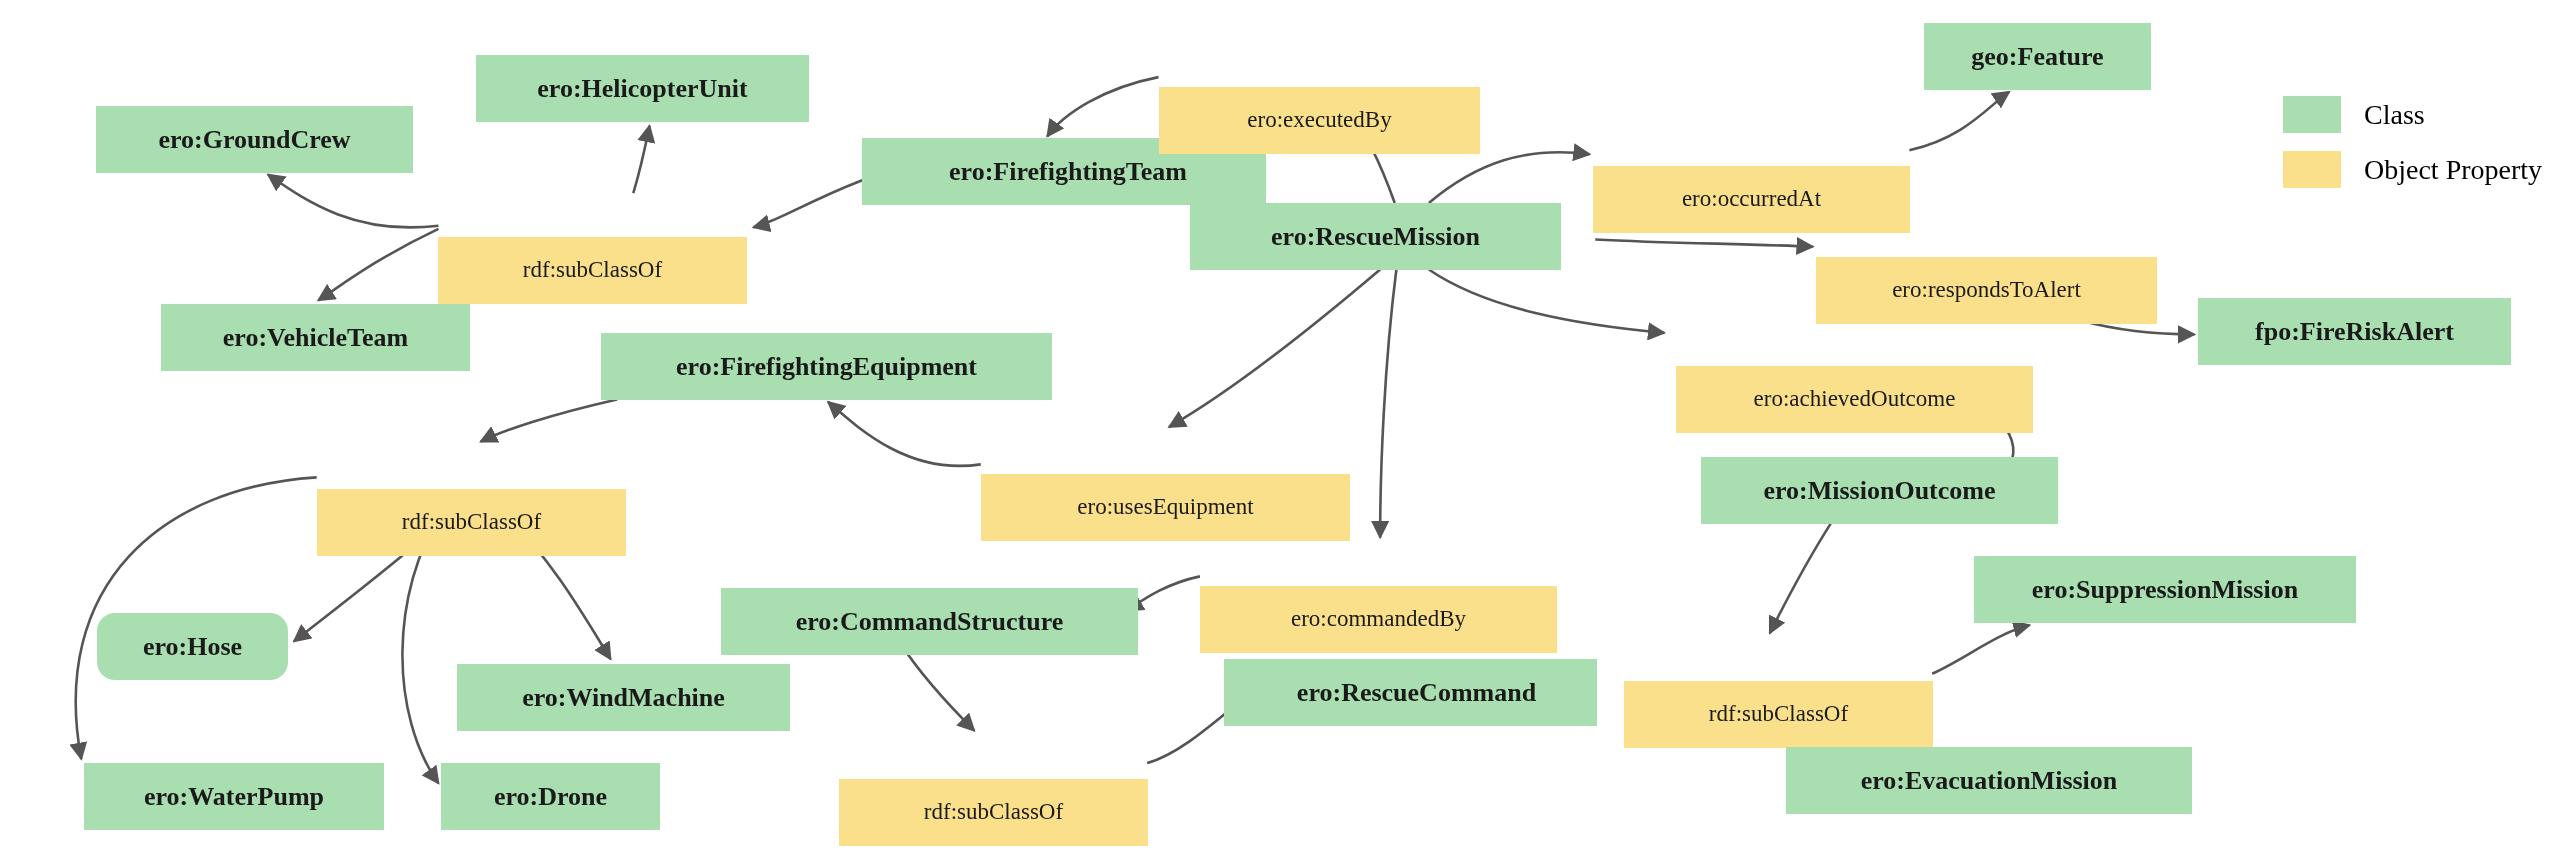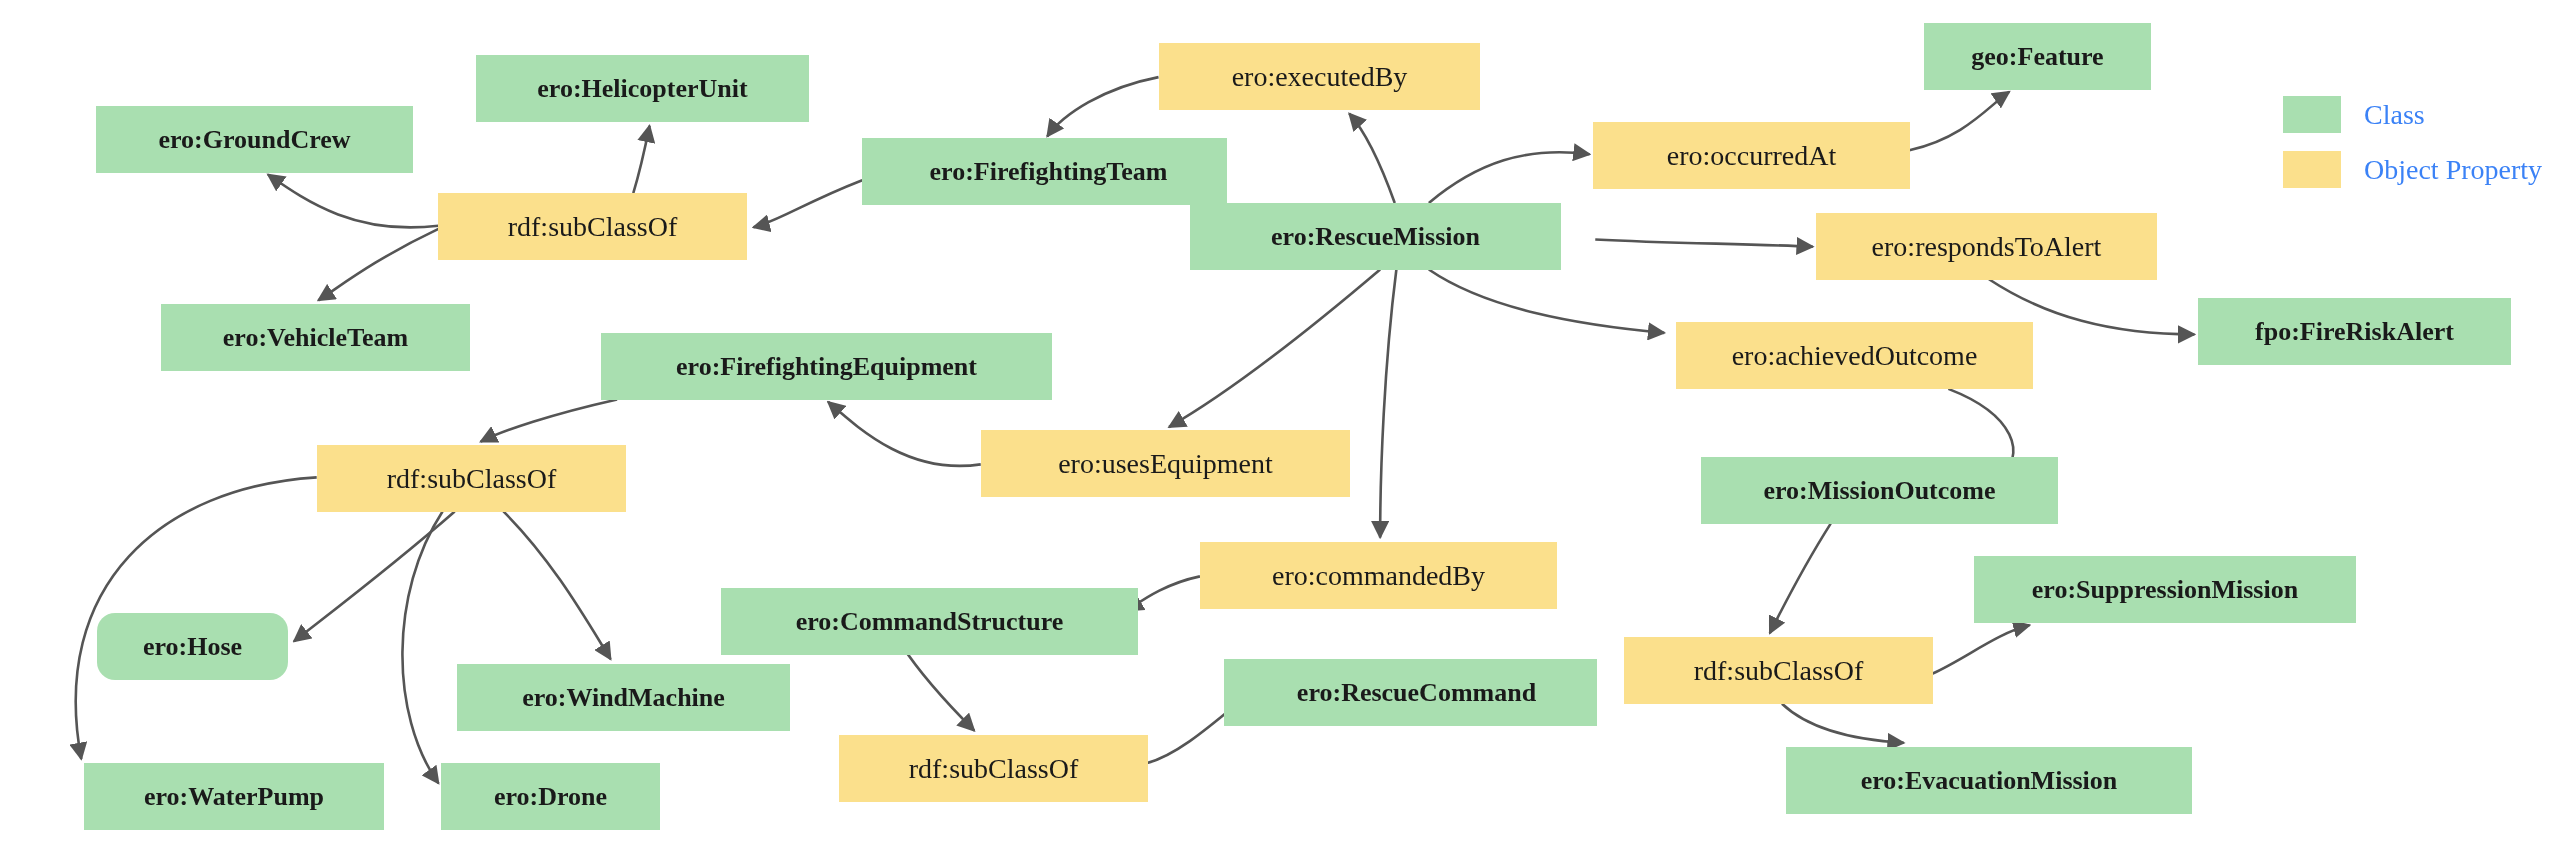--- a/index.html
+++ b/index.html
@@ -3,26 +3,26 @@
 <meta charset="utf-8">
 <style>
   html,body{margin:0;padding:0;background:#ffffff;}
   body{width:2576px;height:854px;overflow:hidden;
        font-family:"Liberation Serif","DejaVu Serif",serif;}
   #stage{position:relative;width:2576px;height:854px;background:#fff;}
   svg.edges{position:absolute;left:0;top:0;width:2576px;height:854px;}
   .node{position:absolute;box-sizing:border-box;display:flex;align-items:center;
         justify-content:center;text-align:center;line-height:1.05;color:#1a1a1a;}
   .node.cls{background:#a9dfb0;font-weight:bold;font-size:26px;}
-  .node.prop{background:#fbe08c;font-weight:normal;font-size:28px;}
+  .node.prop{background:#fbe08c;font-weight:normal;font-size:23px;margin-top:44px;}
   .legend{position:absolute;}
   .legend-sw{position:absolute;width:58px;height:37px;}
   .legend-sw.green{background:#a9dfb0;}
   .legend-sw.yellow{background:#fbe08c;}
-  .legend-lb{position:absolute;font-size:28px;color:#3b82f6;white-space:nowrap;}
+  .legend-lb{position:absolute;font-size:28px;color:#000000;white-space:nowrap;}
 </style>
 </head>
 <body>
 
 <div id="stage">
 
   <svg class="edges" viewBox="0 0 3173 1052" xmlns="http://www.w3.org/2000/svg">
     <defs>
       <marker id="arrow" viewBox="0 0 10 10" refX="9" refY="5" markerWidth="7" markerHeight="7" orient="auto-start-reverse">
         <path d="M 0 0 L 10 5 L 0 10 z" fill="#555555"></path>
@@ -64,21 +64,21 @@
       </div>
       <div class="node cls" style="left: 476px; top: 55px; width: 333px; height: 67px;">
         <span>ero:HelicopterUnit</span>
       </div>
       <div class="node prop" style="left: 438px; top: 193px; width: 309px; height: 67px;">
         <span>rdf:subClassOf</span>
       </div>
       <div class="node cls" style="left: 161px; top: 304px; width: 309px; height: 67px;">
         <span>ero:VehicleTeam</span>
       </div>
-      <div class="node cls" style="left: 862px; top: 138px; width: 365px; height: 67px; padding-left: 8px;">
+      <div class="node cls" style="left: 862px; top: 138px; width: 404px; height: 67px; padding-left: 8px;">
         <span>ero:FirefightingTeam</span>
       </div>
       <div class="node prop" style="left: 1159px; top: 43px; width: 321px; height: 67px;">
         <span>ero:executedBy</span>
       </div>
       <div class="node cls" style="left: 1190px; top: 203px; width: 371px; height: 67px;">
         <span>ero:RescueMission</span>
       </div>
       <div class="node prop" style="left: 1593px; top: 122px; width: 317px; height: 67px;">
         <span>ero:occurredAt</span>

